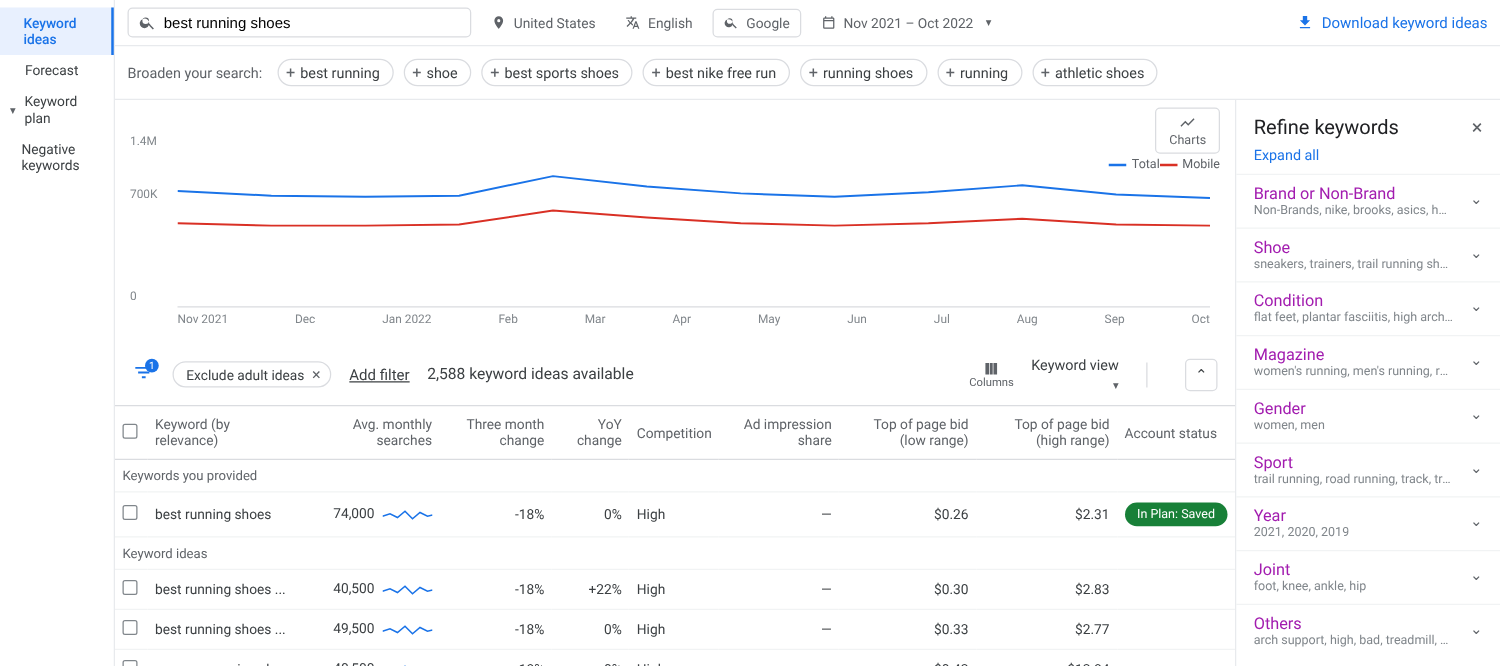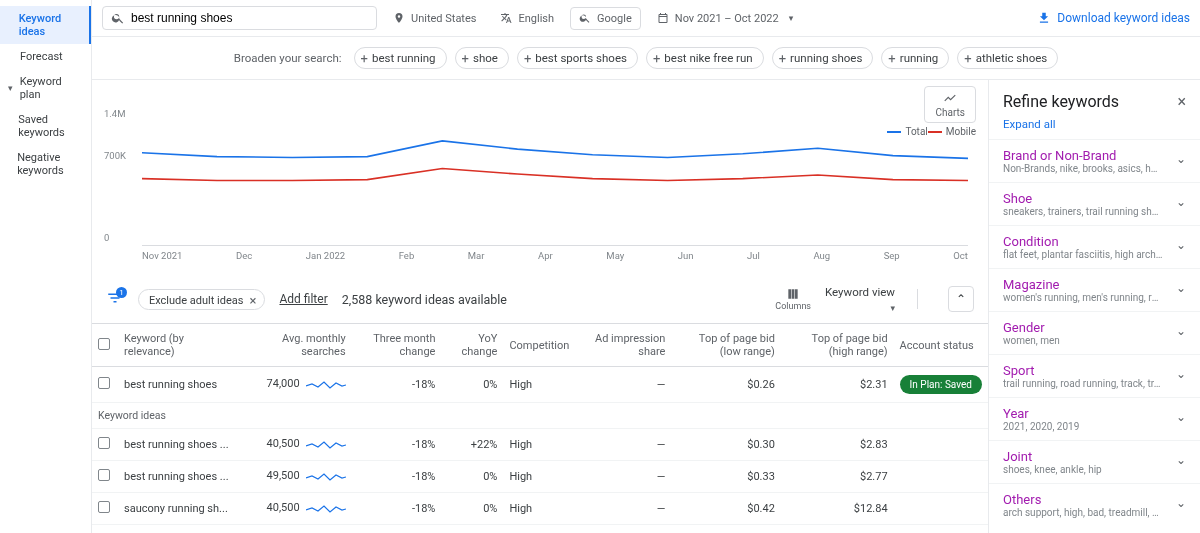--- a/index.html
+++ b/index.html
@@ -13,21 +13,21 @@
   .topbar { display: flex; align-items: center; padding: 6px 10px; gap: 8px; border-bottom: 1px solid #e8eaed; }
   .search { display: flex; align-items: center; border: 1px solid #dadce0; border-radius: 4px; padding: 4px 8px; width: 275px; background:#fff;}
   .search svg { width: 14px; height: 14px; fill: #5f6368; margin-right: 6px; }
   .search input { border: none; outline: none; font-size: 12px; flex:1; }
   .top-seg { display: flex; align-items: center; gap: 6px; font-size: 11px; color: #5f6368; padding: 4px 8px; cursor:pointer;}
   .top-seg.boxed { border: 1px solid #dadce0; border-radius: 4px; }
   .top-seg svg { width: 12px; height: 12px; fill: #5f6368; }
   .spacer { flex: 1; }
   .download { display: flex; align-items: center; gap: 6px; color: #1a73e8; font-size: 12px; cursor:pointer; }
   .download svg { width: 14px; height: 14px; fill:#1a73e8; }
-  .chips-row { display: flex; align-items: center; gap: 8px; padding: 10px 10px; border-bottom:1px solid #e8eaed;justify-content:center;}
+  .chips-row { display: flex; align-items: center; gap: 8px; padding: 10px 10px; border-bottom:1px solid #e8eaed;}
   .chips-row .label { font-size: 11.5px; color: #5f6368; margin-right: 4px; }
   .chip { display: flex; align-items: center; gap: 4px; border: 1px solid #dadce0; border-radius: 14px; padding: 3px 10px 3px 6px; font-size: 11.5px; cursor:pointer; color:#3c4043;}
   .chip .plus { font-size: 13px; color:#5f6368; line-height:1;}
   .content { display:flex; flex:1; overflow:hidden;}
   .center { flex: 1; display:flex; flex-direction:column; overflow:hidden;}
   .chart-row { padding: 6px 10px 0; position:relative; }
   .charts-btn { position:absolute; top:6px; right:12px; border:1px solid #dadce0; border-radius:4px; padding:4px 10px; font-size:10px; color:#5f6368; text-align:center; cursor:pointer; background:#fff;}
   .charts-btn svg { width:14px; height:14px; stroke:#5f6368; fill:none; display:block; margin:0 auto 2px;}
   .legend { position:absolute; top:46px; right:12px; display:flex; font-size:10px; color:#5f6368; }
   .legend .item2 { display:flex; align-items:center; gap:4px;}
@@ -87,24 +87,20 @@
     <div class="item">
         <span class="caret"></span>
         <span>Forecast</span>
       </div>
     <div class="item">
         <span class="caret">▾</span>
         <span>Keyword plan</span>
       </div>
     <div class="item">
         <span class="caret"></span>
-        <span>Saved keywords</span>
-      </div>
-    <div class="item">
-        <span class="caret"></span>
         <span>Negative keywords</span>
       </div>
   </div>
 
   <div class="main">
     <div class="topbar">
       <div class="search">
         <svg viewBox="0 0 24 24">
             <path d="M15.5 14h-.8l-.3-.3A6.5 6.5 0 1 0 14 15.5l.3.3v.8l5 5 1.5-1.5-5-5zm-6 0A4.5 4.5 0 1 1 14 9.5 4.5 4.5 0 0 1 9.5 14z"></path>
           </svg>
@@ -259,20 +255,23 @@
               <th>Three month change</th>
               <th>YoY change</th>
               <th class="comp-cell">Competition</th>
               <th>Ad impression share</th>
               <th>Top of page bid (low range)</th>
               <th>Top of page bid (high range)</th>
               <th style="text-align:left">Account status</th>
             </tr>
           </thead>
           <tbody id="tbody">
+              <tr class="section">
+                <td colspan="10">Keywords you provided</td>
+              </tr>
               <tr>
                 <td><span class="chk"></span></td>
                 <td>best running shoes</td>
                 <td>74,000<svg class="spark" viewBox="0 0 40 14">
                     <polyline points="0,8 6,6 12,9 18,4 24,10 30,5 36,8 40,7"></polyline>
                   </svg></td>
                 <td>-18%</td>
                 <td>0%</td>
                 <td class="comp-cell">High</td>
                 <td>—</td>
@@ -381,21 +380,21 @@
             <div class="facet">
               <div>
                 <div class="t">Year</div>
                 <div class="s">2021, 2020, 2019</div>
               </div>
               <div class="chev">⌄</div>
             </div>
             <div class="facet">
               <div>
                 <div class="t">Joint</div>
-                <div class="s">shoes, knee, ankle, hip</div>
+                <div class="s">foot, knee, ankle, hip</div>
               </div>
               <div class="chev">⌄</div>
             </div>
             <div class="facet">
               <div>
                 <div class="t">Others</div>
                 <div class="s">arch support, high, bad, treadmill, shock abso...</div>
               </div>
               <div class="chev">⌄</div>
             </div>

